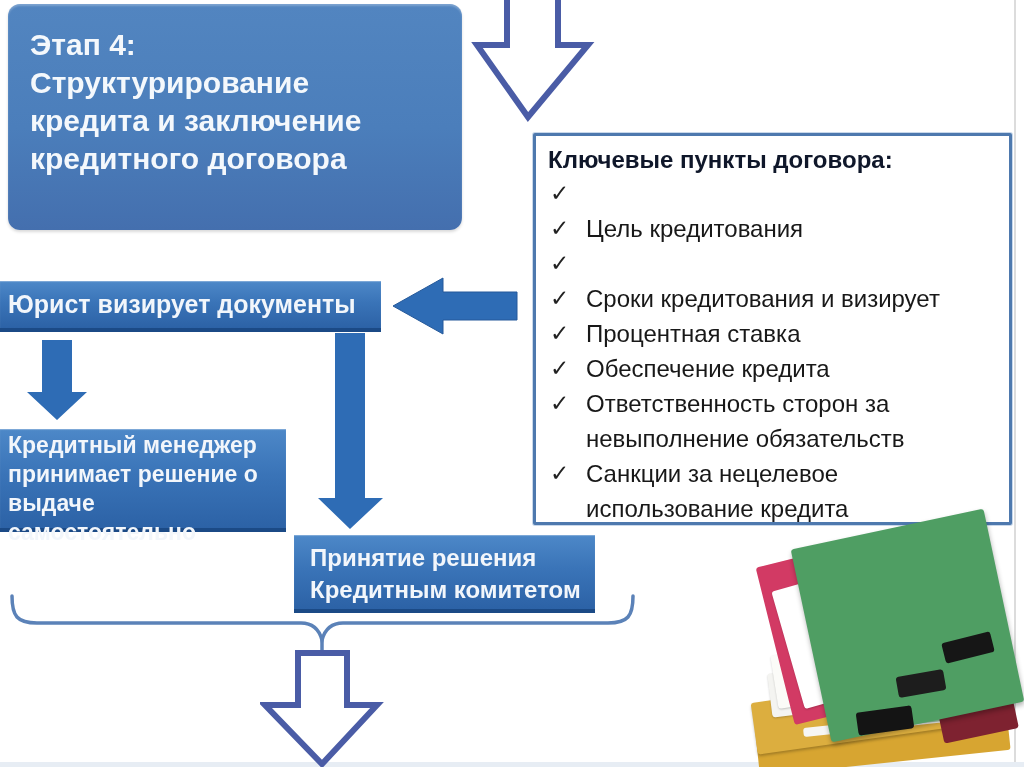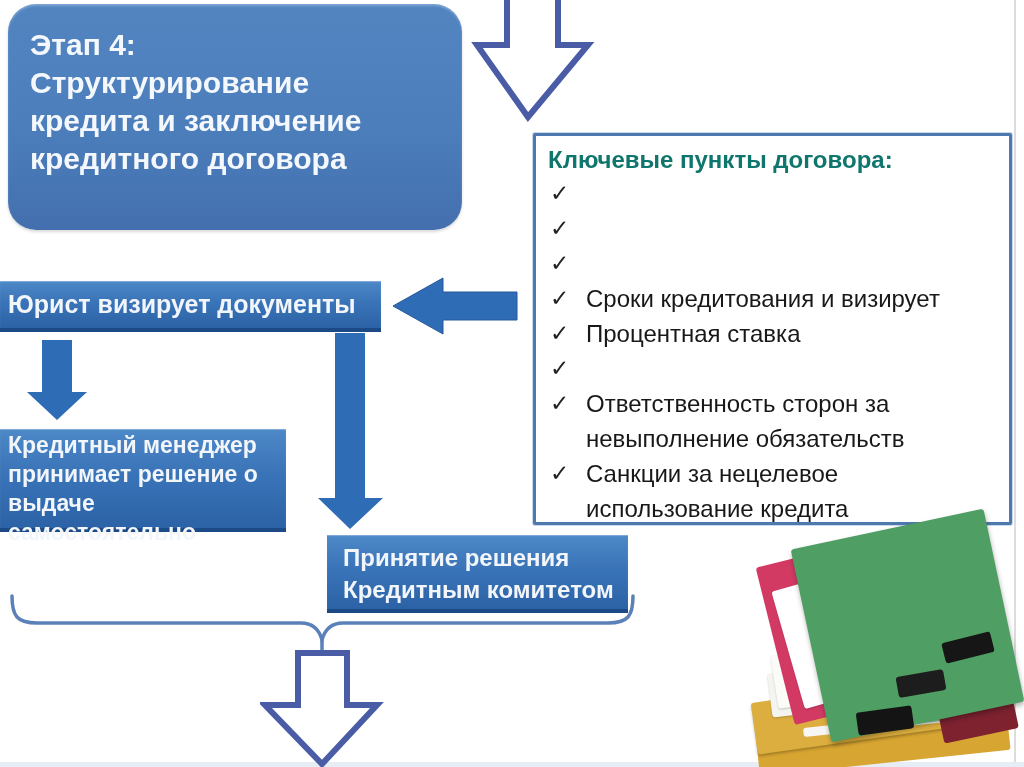--- a/index.html
+++ b/index.html
@@ -7,37 +7,37 @@
     position:relative;width:1024px;height:767px;background:#ffffff;
     overflow:hidden;font-family:"Liberation Sans","DejaVu Sans",sans-serif;
   }
   .abs{position:absolute;}
   .pre{white-space:pre-line;}
 
   
   .stage-box{
     left:8px;top:4px;width:454px;height:226px;
     background:linear-gradient(180deg,#5285c0 0%,#4b7ebb 55%,#446fae 100%);
-    border-radius:28px;
+    border-radius:12px;
     box-shadow:inset 0 2px 2px rgba(255,255,255,.25), 0 2px 3px rgba(0,0,0,.15);
   }
   .stage-title{
     left:22px;top:22px;width:420px;
     color:#f4f8fc;font-size:30px;font-weight:bold;line-height:38px;
   }
 
   
   .kp-panel{
     left:533px;top:133px;width:479px;height:392px;
     background:#ffffff;border:3px solid #4e79ae;border-radius:2px;
     box-shadow:0 0 0 1px #c9d8ea;box-sizing:border-box;
   }
   .kp-title{
     margin:10px 0 2px 12px;
-    color:#0f766e;font-size:24px;font-weight:bold;
+    color:#0f172a;font-size:24px;font-weight:bold;
   }
   .kp-list{list-style:none;margin:0;padding:0 64px 0 14px;}
   .kp-list li{
     display:flex;align-items:flex-start;
     font-size:24px;line-height:35px;color:#181818;
   }
   .kp-check{
     flex:0 0 36px;color:#222;font-size:23px;font-weight:bold;line-height:35px;
   }
 
@@ -45,21 +45,21 @@
   .flow-box{
     background:linear-gradient(180deg,#4d88c8 0%,#3a74b8 45%,#2c62a6 100%);
     border-bottom:4px solid #1b4a86;box-sizing:border-box;
     color:#f2f6fb;font-weight:bold;
     box-shadow:inset 0 1px 1px rgba(255,255,255,.3);
   }
   .lawyer-bar{left:0;top:281px;width:381px;height:51px;
     font-size:25px;line-height:47px;padding-left:8px;}
   .manager-box{left:0;top:429px;width:286px;height:103px;
     font-size:23px;line-height:29px;padding:2px 6px 0 8px;}
-  .committee-box{left:327px;top:535px;width:301px;height:78px;
+  .committee-box{left:294px;top:535px;width:301px;height:78px;
     font-size:24px;line-height:32px;padding:7px 6px 0 16px;}
 
   svg{display:block;}
 
   
   .edge-right{left:1014px;top:0;width:2px;height:767px;background:#dcdcdc;}
   .edge-bottom{left:0;top:762px;width:1024px;height:5px;background:#e7edf4;}
 
   
   .folders{left:745px;top:523px;width:279px;height:244px;}
@@ -98,34 +98,36 @@
   </svg>
 
   <div class="abs kp-panel">
     <div class="kp-title">Ключевые пункты договора:</div>
     <ul class="kp-list">
       <li>
         <span class="kp-check">✓</span>
         </li>
       <li>
         <span class="kp-check">✓</span>
+        <span>Цель кредитования</span>
         </li>
       <li>
         <span class="kp-check">✓</span>
         </li>
       <li>
         <span class="kp-check">✓</span>
         <span>Сроки кредитования и визирует</span>
         </li>
       <li>
         <span class="kp-check">✓</span>
         <span>Процентная ставка</span>
         </li>
       <li>
         <span class="kp-check">✓</span>
+        <span>Обеспечение кредита</span>
         </li>
       <li>
         <span class="kp-check">✓</span>
         <span>Ответственность сторон за невыполнение обязательств</span>
         </li>
       <li>
         <span class="kp-check">✓</span>
         <span>Санкции за нецелевое использование кредита</span>
         </li>
     </ul>

